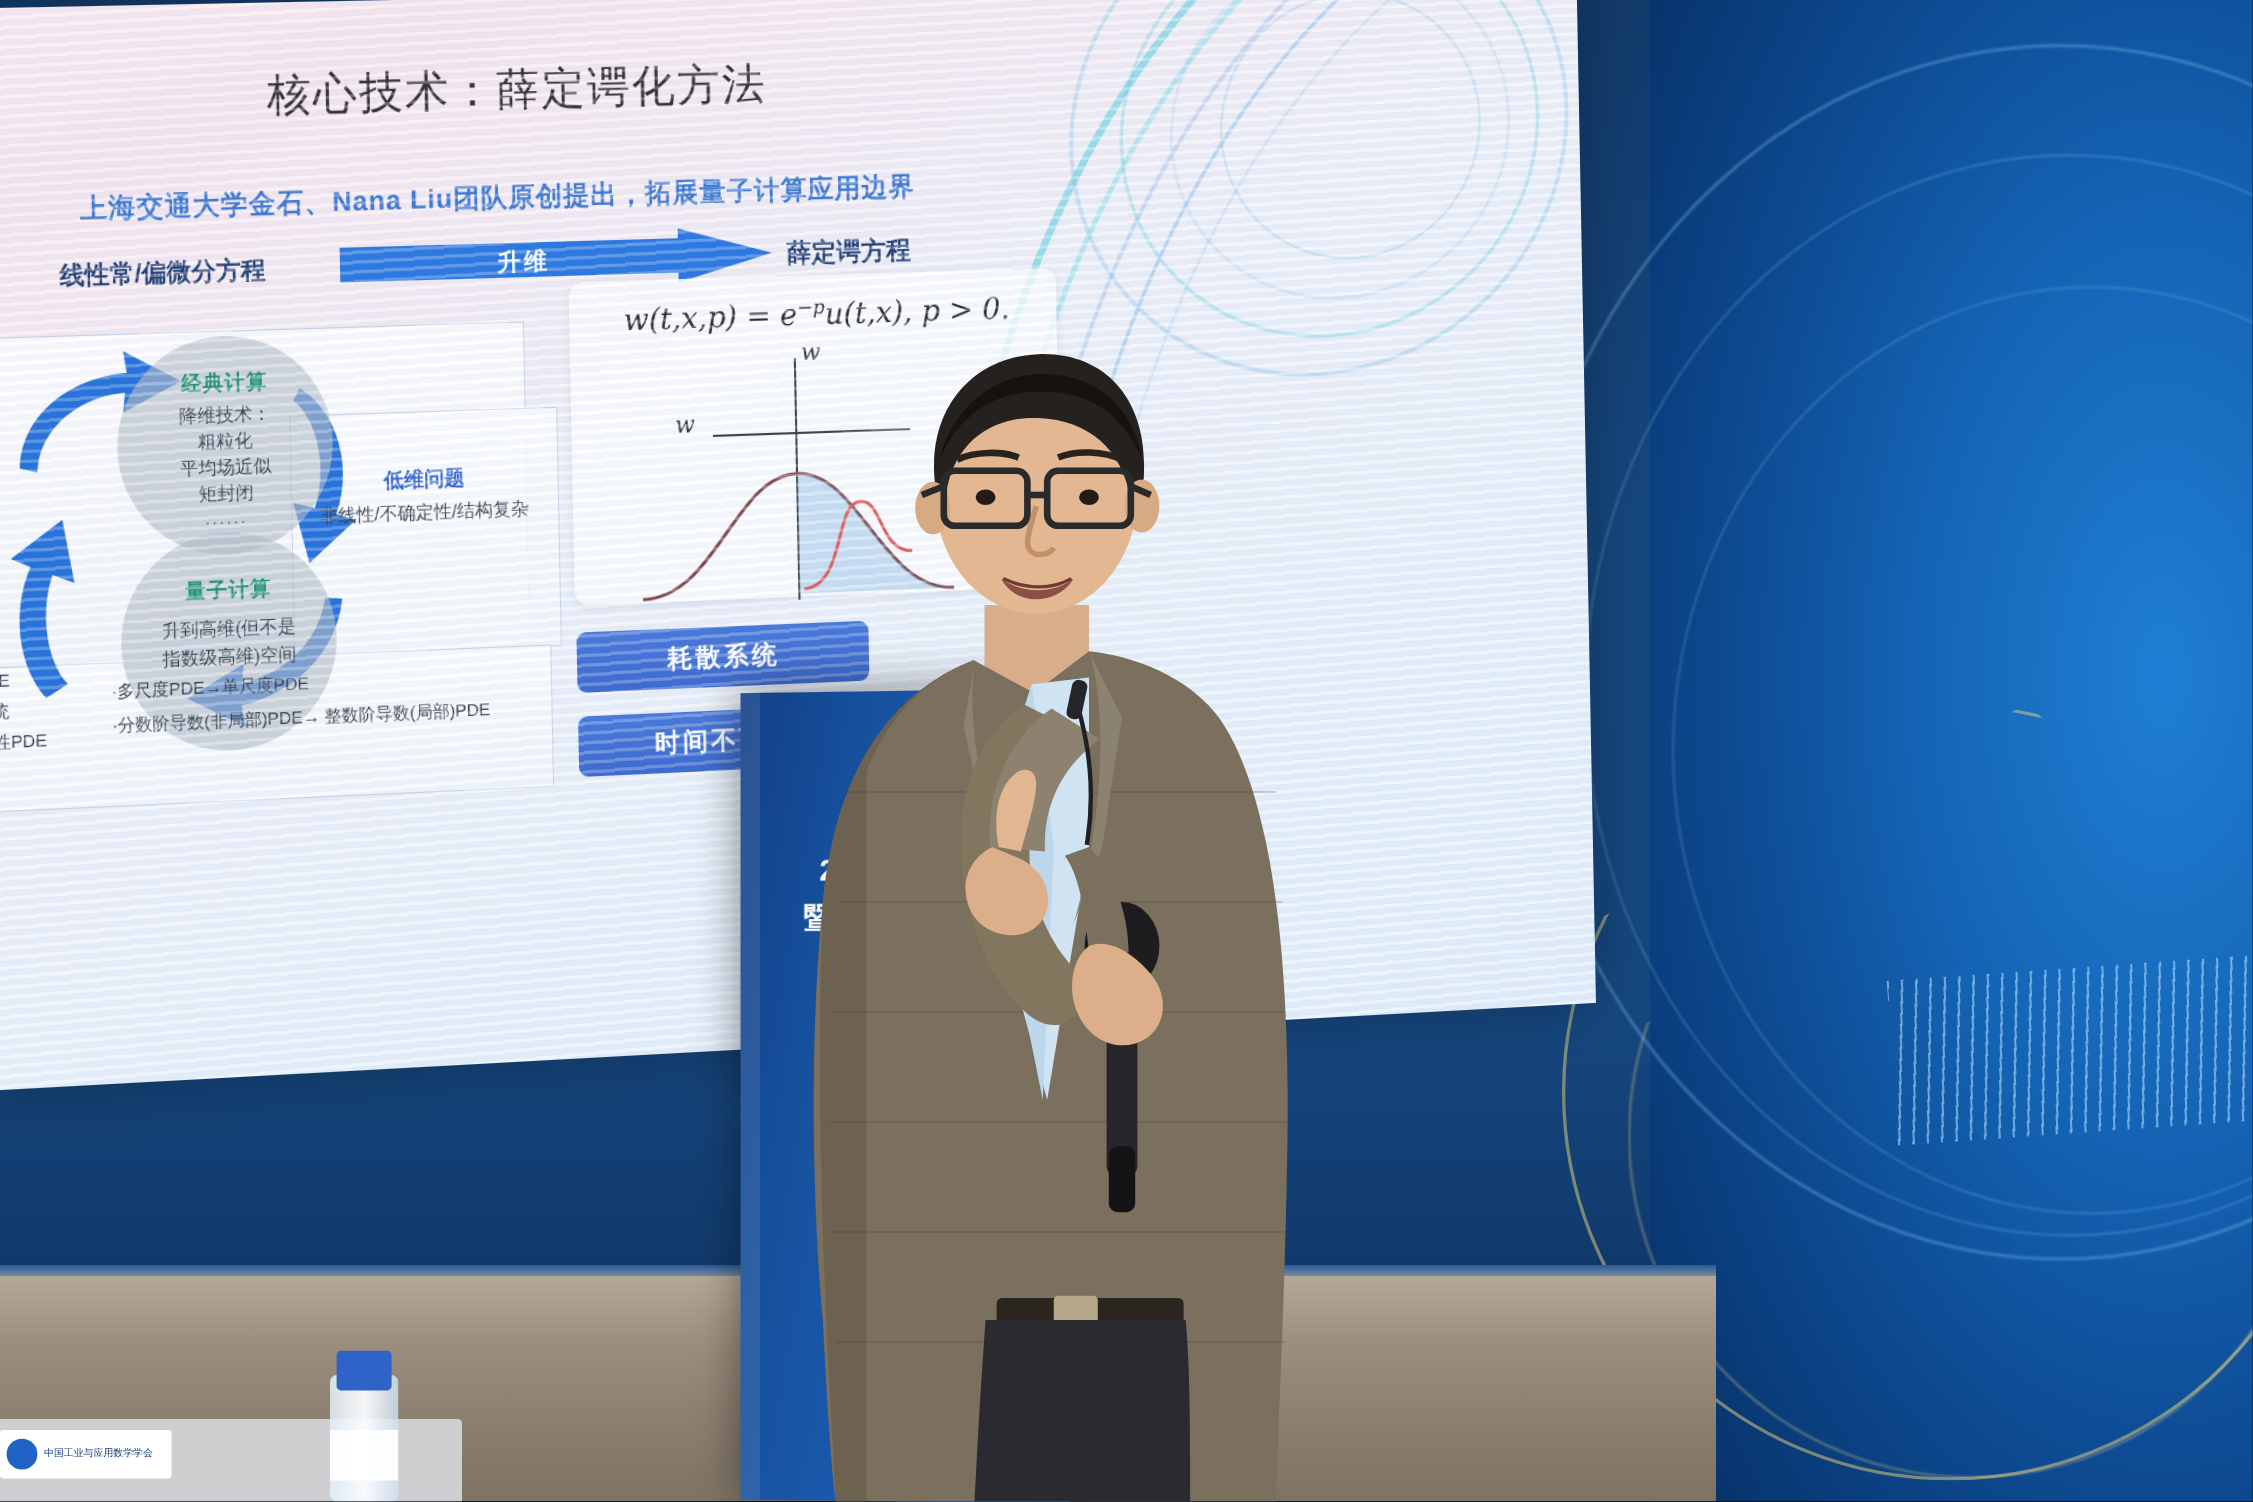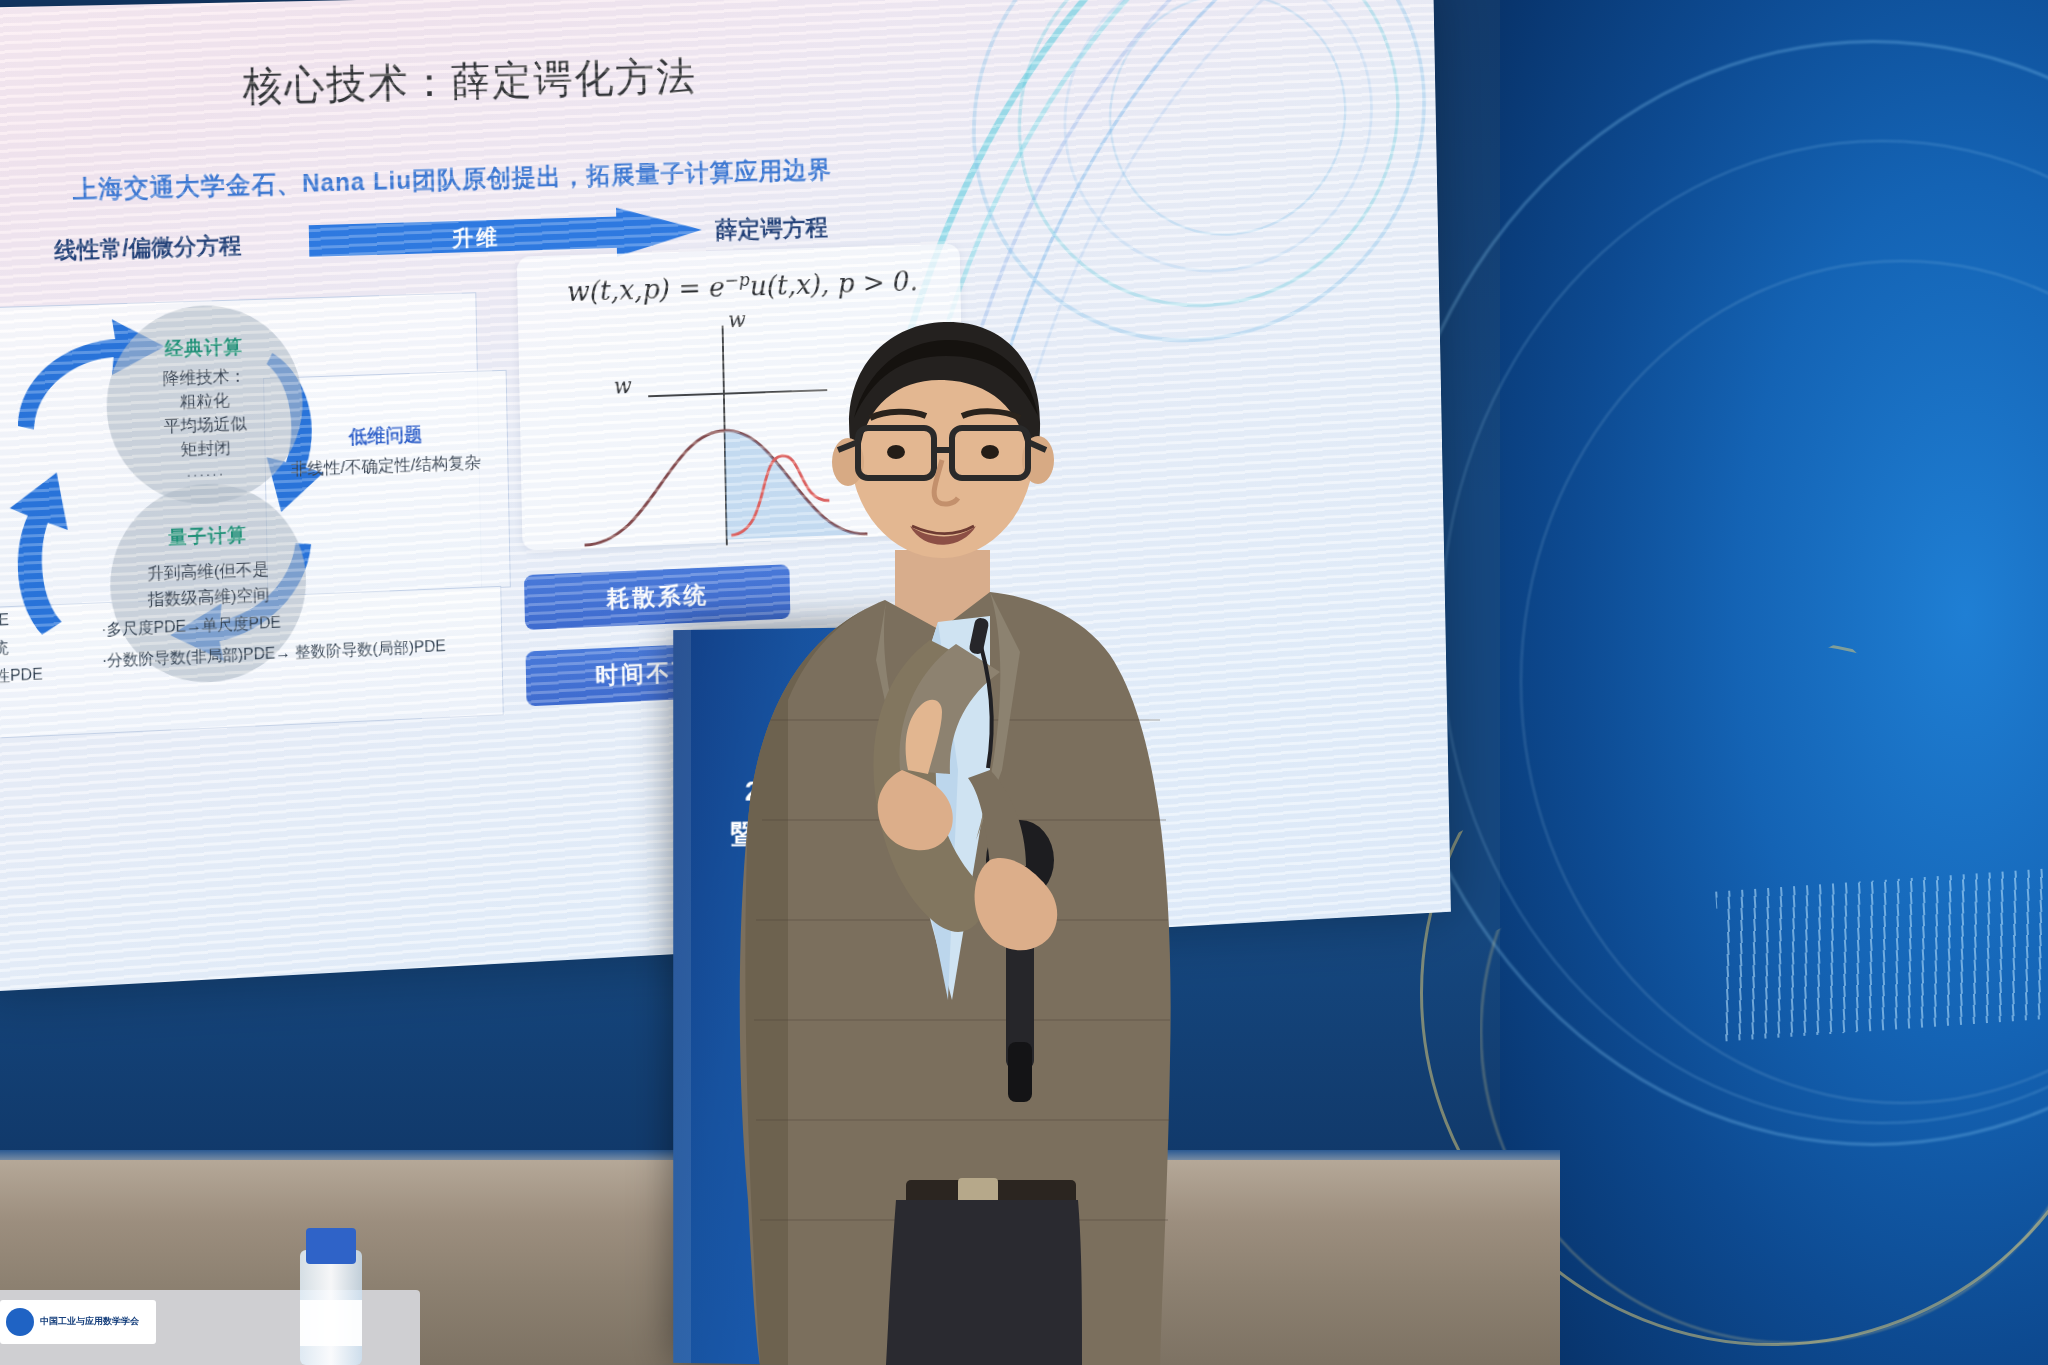--- a/index.html
+++ b/index.html
@@ -93,21 +93,21 @@
 
   
   .table{position:absolute;left:-10px;top:1290px;width:430px;height:80px;background:#cfcfd2;border-radius:4px;}
   .bottle{position:absolute;left:300px;top:1250px;width:62px;height:115px;
     background:linear-gradient(90deg,rgba(225,238,248,.85),rgba(252,253,255,.95),rgba(205,225,242,.8));border-radius:6px;}
   .bottle-cap{position:absolute;left:306px;top:1228px;width:50px;height:36px;background:#2f63c8;border-radius:4px;}
   .bottle-label{position:absolute;left:300px;top:1300px;width:62px;height:46px;background:rgba(255,255,255,.92);}
   .logo-chip{position:absolute;left:0px;top:1300px;width:150px;height:44px;background:#ffffff;border-radius:3px;
     display:flex;align-items:center;gap:6px;padding-left:6px;}
   .logo-chip .lg{width:28px;height:28px;border-radius:50%;background:#1f63c4;}
-  .logo-chip .tx{font-size:9px;color:#17407d;line-height:1.1;font-weight:bold;}
+  .logo-chip .tx{font-size:9px;color:#17407d;line-height:1.1;}
 </style>
 </head>
 <body>
 
 <div id="stage">
 
   <div class="wall-left"></div>
   <div class="wall-right">
   </div>
   <div class="glow-ring g1"></div>

